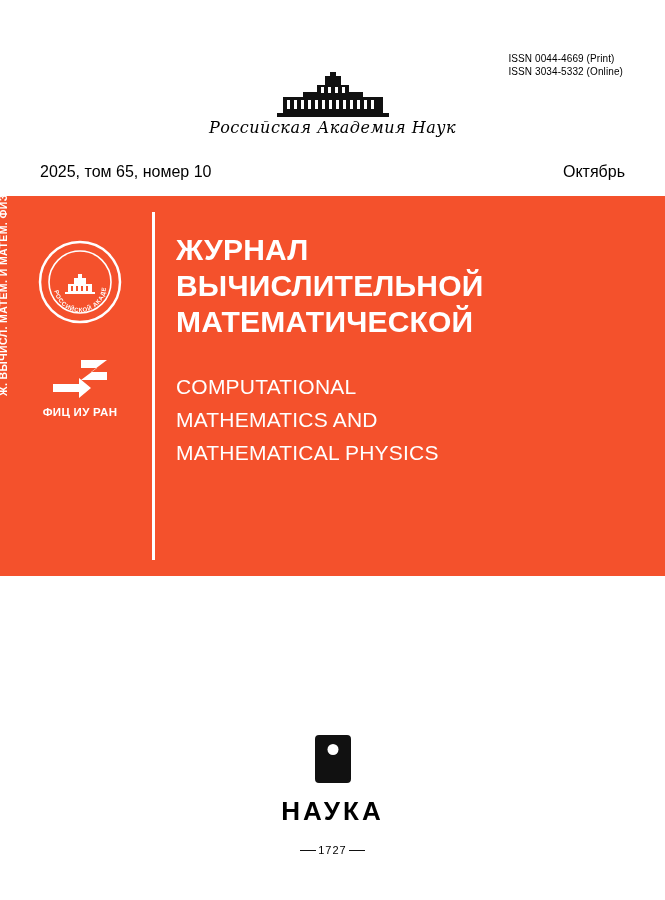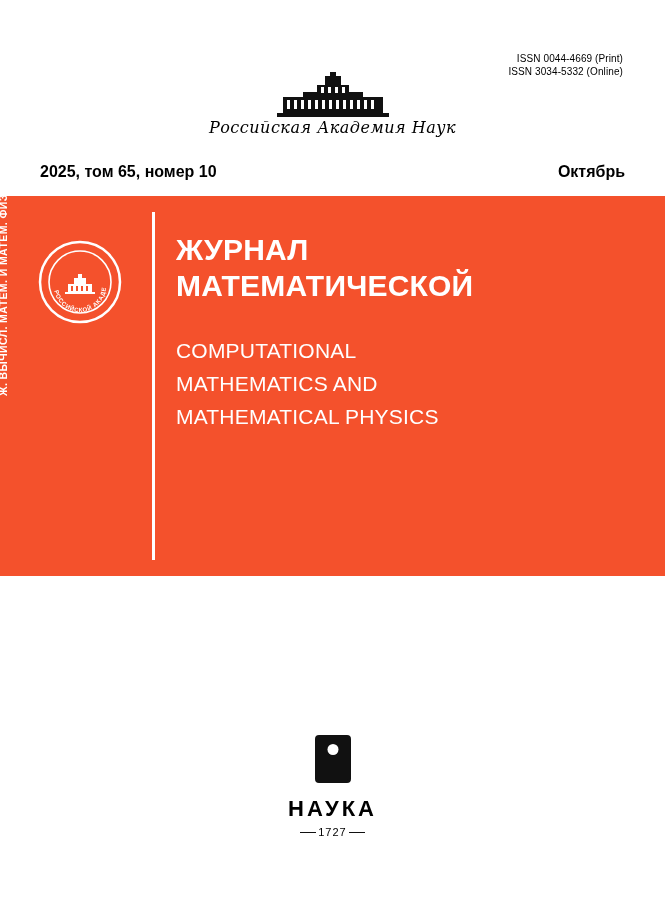--- a/index.html
+++ b/index.html
@@ -14,21 +14,20 @@
     font-family: "Liberation Sans", sans-serif;
     color: #000000;
     overflow: hidden;
   }
 
   
   .issn-block {
     position: absolute;
     top: 52px;
     right: 42px;
-    text-align: right;
     font-size: 10px;
     line-height: 13px;
     letter-spacing: 0.1px;
   }
 
   
   .ras-emblem {
     position: absolute;
     top: 72px;
     left: 0;
@@ -57,21 +56,21 @@
     top: 160px;
     left: 0;
     width: 665px;
     height: 24px;
     display: flex;
     justify-content: space-between;
     align-items: center;
     padding: 0 40px;
     box-sizing: border-box;
     font-size: 16px;
-    font-weight: bold;
+    font-weight: normal;
   }
 
   
   .orange-panel {
     position: absolute;
     top: 196px;
     left: 0;
     width: 665px;
     height: 380px;
     background: #f4512c;
@@ -179,26 +178,26 @@
     left: 50%;
     top: 6px;
     transform: translateX(-50%);
     width: 11px;
     height: 11px;
     border-radius: 50%;
     background: #ffffff;
   }
   .nauka-name {
     margin-top: 13px;
-    font-size: 22px;
+    font-size: 26px;
     font-weight: bold;
     letter-spacing: 3px;
   }
   .nauka-year {
-    margin-top: 4px;
+    margin-top: 17px;
     font-size: 11px;
     letter-spacing: 1px;
     display: flex;
     align-items: center;
     gap: 2px;
   }
   .nauka-year .rule {
     display: inline-block;
     width: 16px;
     height: 1px;
@@ -279,24 +278,36 @@
       </g>
       <g fill="#f4512c">
         <rect x="33" y="46" width="2" height="5"></rect>
         <rect x="38" y="46" width="2" height="5"></rect>
         <rect x="43" y="46" width="2" height="5"></rect>
         <rect x="48" y="46" width="2" height="5"></rect>
       </g>
     </svg>
   </div>
 
+  <div class="fic-logo">
+    <div class="fic-mark">
+      <svg viewBox="0 0 58 40" width="58" height="40" aria-hidden="true">
+        <g fill="#ffffff">
+          <polygon points="30,2 56,2 40,14 56,14 56,22 30,22 46,10 30,10"></polygon>
+          <polygon points="2,26 28,26 28,20 40,30 28,40 28,34 2,34"></polygon>
+        </g>
+      </svg>
+    </div>
+    <div class="fic-label">ФИЦ ИУ РАН</div>
+  </div>
 
   <div class="titles">
     <div class="title-ru">
       <div>ЖУРНАЛ</div>
+      <div>ВЫЧИСЛИТЕЛЬНОЙ</div>
       <div>МАТЕМАТИЧЕСКОЙ</div>
     </div>
     <div class="title-en">
       <div>COMPUTATIONAL</div>
       <div>MATHEMATICS AND</div>
       <div>MATHEMATICAL PHYSICS</div>
     </div>
   </div>
 </div>
 

